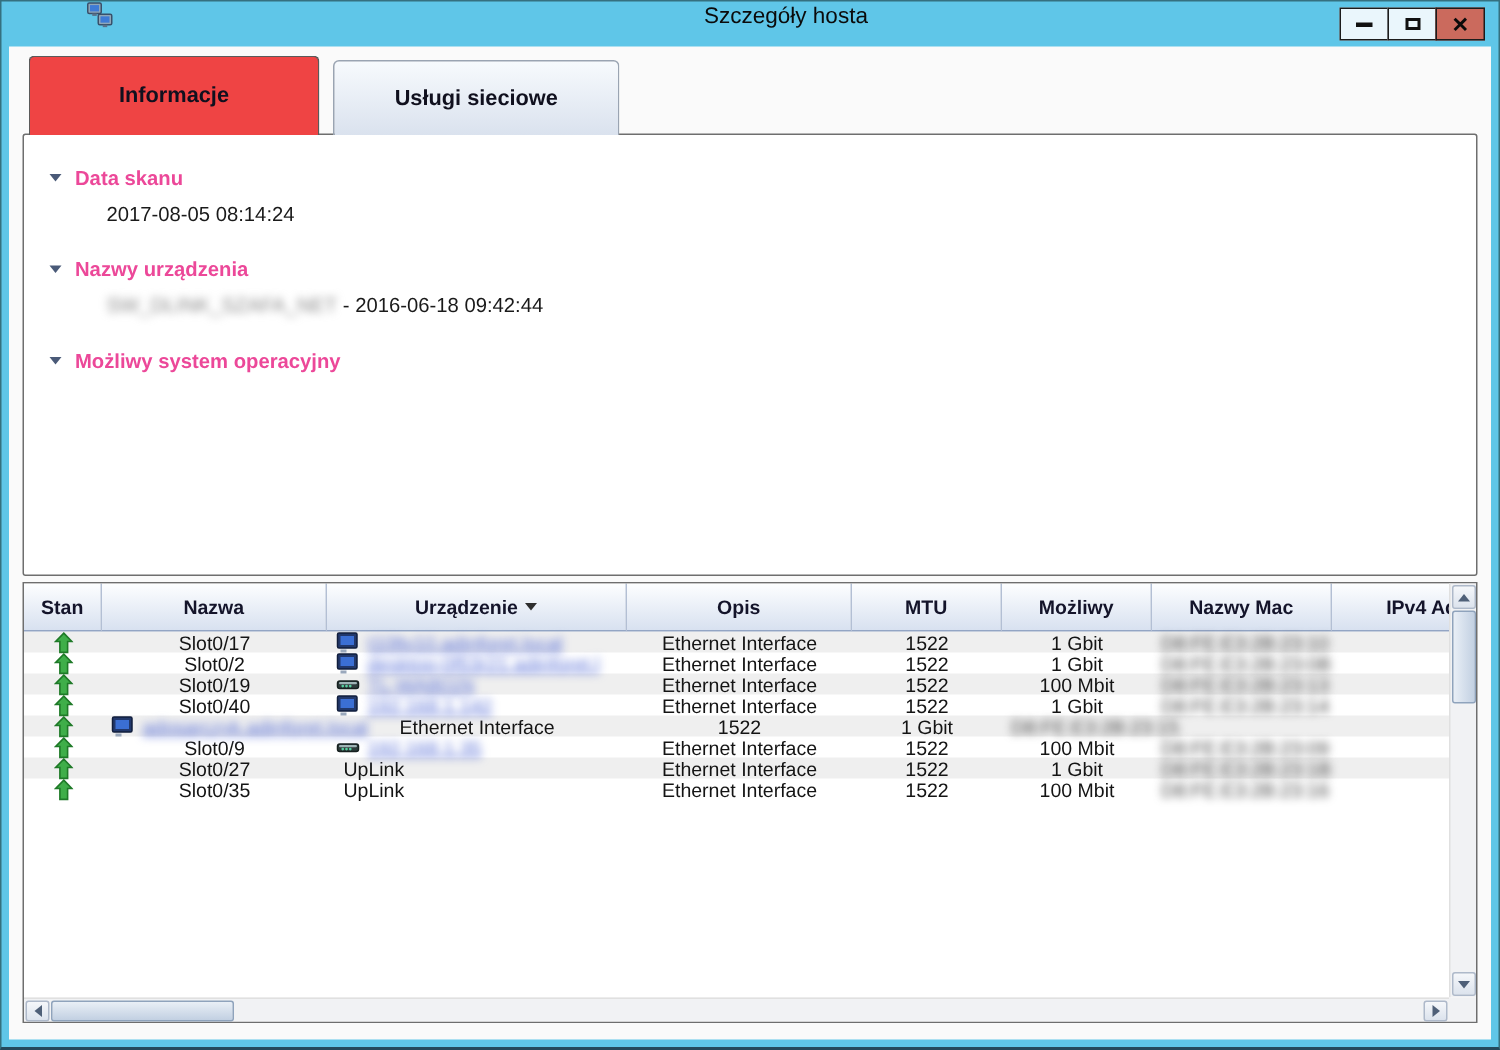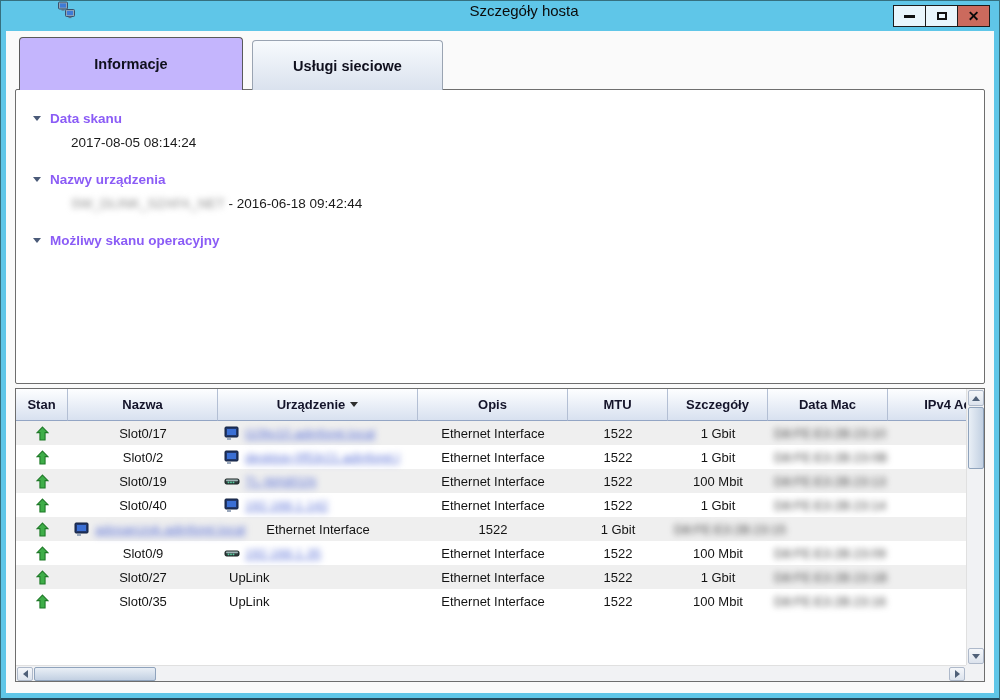--- a/index.html
+++ b/index.html
@@ -20,48 +20,48 @@
   .glyph-max { width:10px; height:8px; border:2px solid #111; display:block; background:transparent; }
   .glyph-close { font-size:14px; font-weight:bold; color:#0A0A0A; line-height:1; }
 
   
   .client { position:absolute; left:5px; right:5px; top:30px; bottom:5px; background:#FAFAFA; }
 
   
   .tabstrip { position:absolute; left:13px; top:6px; height:53px; display:flex; z-index:3; }
   .tab { display:flex; align-items:center; justify-content:center; font-size:14.5px; font-weight:bold;
          color:#10101E; border-radius:4px 4px 0 0; cursor:default; }
-  .tab.active { width:224px; background:#c4b5fd; border:1px solid #5A5A5A; border-bottom:none; }
+  .tab.active { width:194px; background:#ef4444; border:1px solid #5A5A5A; border-bottom:none; }
   .tab.inactive { width:191px; margin-left:9px; margin-top:3px;
                   background:linear-gradient(#F7FAFD,#DAE2EE); border:1px solid #9AA4B2; border-bottom:none; }
 
   
   .info-panel { position:absolute; left:9px; top:58px; width:970px; height:295px; background:#FFFFFF;
                 border:1px solid #6E6E6E; border-radius:2px; z-index:2; padding:21px 0 0 17px; }
   .section { margin-bottom:22px; }
   .sec-header { display:flex; align-items:center; cursor:default; }
   .tri-down { width:0; height:0; border-left:4px solid transparent; border-right:4px solid transparent;
               border-top:5px solid #4A5A78; margin-right:9px; }
-  .sec-label { font-weight:bold; font-size:13.5px; color:#8b5cf6; }
+  .sec-label { font-weight:bold; font-size:13.5px; color:#ec4899; }
   .sec-value { margin:9px 0 0 38px; font-size:13.5px; color:#1A1A1A; }
   .redacted { display:inline-block; filter:blur(3px); }
   .redacted.name-blur { color:#8A8A8A; }
 
   
   .table-panel { position:absolute; left:9px; top:357px; width:970px; height:294px; background:#FFFFFF;
                  border:1px solid #6E6E6E; }
   .grid-area { position:absolute; left:0; top:0; right:18px; bottom:16px; overflow:hidden; }
   .thead, .trow { display:grid; grid-template-columns:52px 150px 200px 150px 100px 100px 120px 140px; }
   .thead { height:32px; }
   .th { background:linear-gradient(#FDFEFF,#D8E1F0); border-right:1px solid #B3BFD4; border-bottom:1px solid #93A5C4;
         display:flex; align-items:center; justify-content:center; font-weight:bold; font-size:13px; color:#14142A;
         cursor:default; }
   .sort-arrow { width:0; height:0; border-left:4px solid transparent; border-right:4px solid transparent;
                 border-top:5px solid #2E2E2E; margin-left:5px; }
-  .trow { height:24px; align-items:center; font-size:13px; color:#141414; }
+  .trow { height:14px; align-items:center; font-size:13px; color:#141414; }
   .trow:nth-child(even) { background:#EFEFEF; }
   .td { display:flex; align-items:center; justify-content:center; height:100%; }
   .td.left { justify-content:flex-start; padding-left:6px; }
   .dev-link { color:#5E74D8; text-decoration:underline; margin-left:5px; }
   .dev-text { margin-left:5px; }
   .mac-val { color:#4A4A4A; }
   .dev-icon { flex:0 0 auto; }
 
   
   .vscroll { position:absolute; top:0; right:0; bottom:16px; width:18px; background:#F1F2F4; border-left:1px solid #E0E0E0; }
@@ -133,40 +133,40 @@
         <div class="sec-header">
           <span class="tri-down"></span>
           <span class="sec-label">Nazwy urządzenia</span>
         </div>
         <div class="sec-value"><span class="redacted name-blur">SW_DLINK_SZAFA_NET</span><span> - 2016-06-18 09:42:44</span></div>
       </div>
 
       <div class="section">
         <div class="sec-header">
           <span class="tri-down"></span>
-          <span class="sec-label">Możliwy skanu operacyjny</span>
+          <span class="sec-label">Możliwy system operacyjny</span>
         </div>
       </div>
 
     </div>
 
     <div class="table-panel">
       <div class="grid-area">
 
         <div class="thead">
           <div class="th">Stan</div>
           <div class="th">Nazwa</div>
           <div class="th">
               <span>Urządzenie</span>
               <span class="sort-arrow"></span>
             </div>
           <div class="th">Opis</div>
           <div class="th">MTU</div>
-          <div class="th">Szczegóły</div>
-          <div class="th">Data Mac</div>
+          <div class="th">Możliwy</div>
+          <div class="th">Nazwy Mac</div>
           <div class="th">IPv4 Adres</div>
         </div>
 
         <div class="trow">
           <div class="td">
               <svg width="13" height="15" viewBox="0 0 12 14">
                 <path d="M6 1 L11 6.2 H8.4 V13 H3.6 V6.2 H1 Z" fill="#3FAE49" stroke="#1F7A28" stroke-width="1"></path>
               </svg>
             </div>
           <div class="td">Slot0/17</div>

